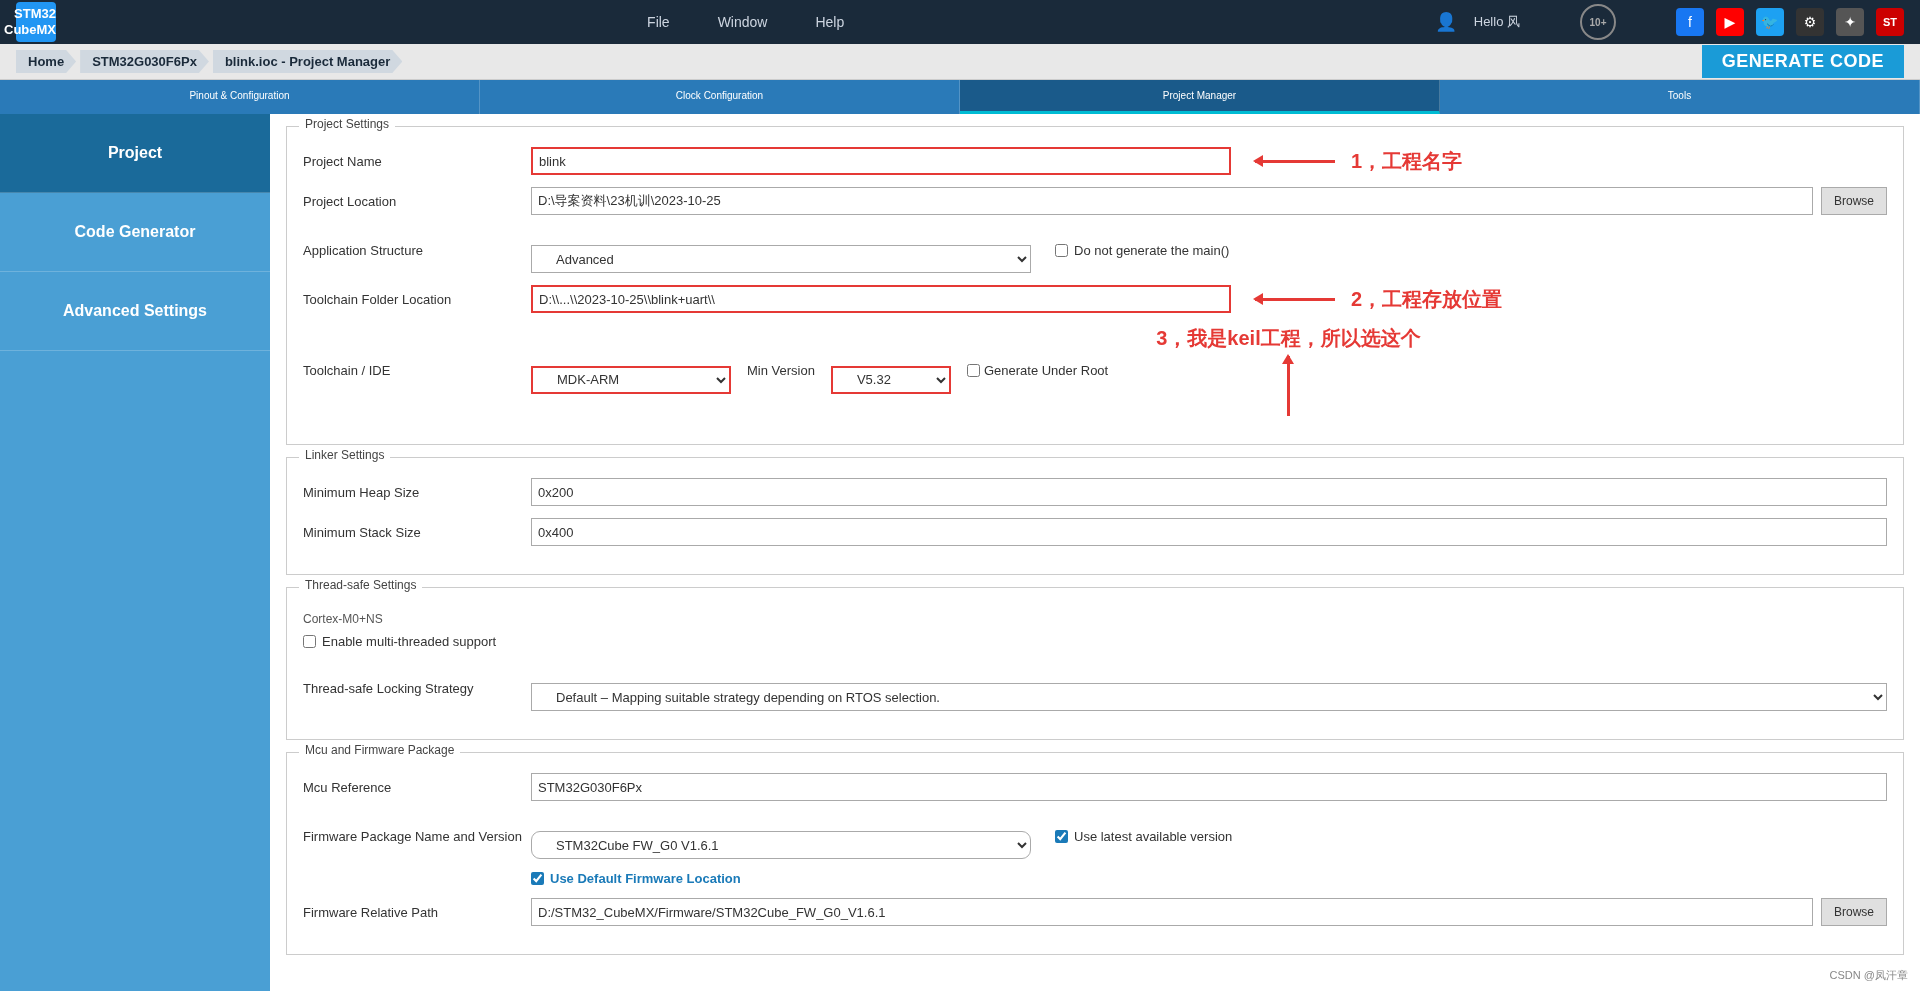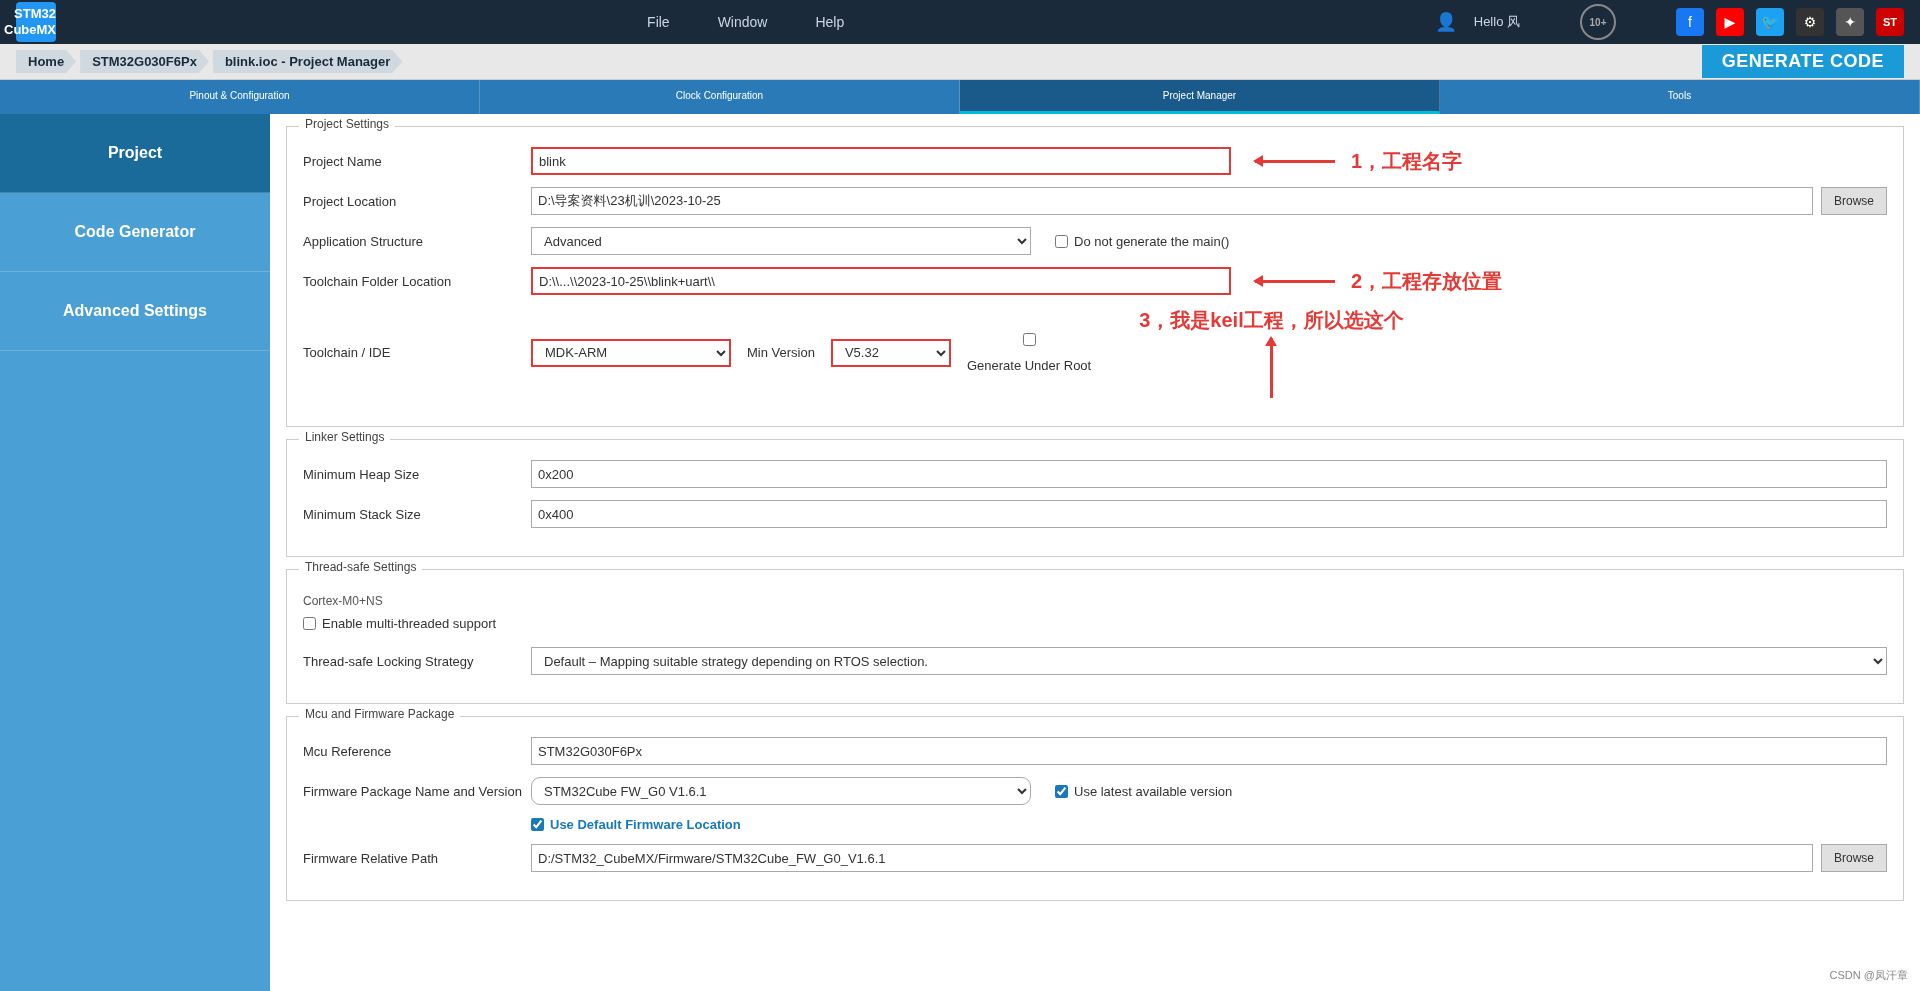--- a/index.html
+++ b/index.html
@@ -170,24 +170,25 @@
       padding: 8px 6px;
       font-size: 13px;
       color: #333;
     }
     .form-input.highlighted {
       border: 2px solid #e53935;
     }
     .form-select {
       height: 28px;
       border: 1px solid #aaa;
-      padding: 0 8px;
+      padding: 0 20px;
       font-size: 13px;
       color: #333;
       background: white;
+      margin-top: 18px;
     }
     .browse-btn {
       height: 28px;
       background: #e0e0e0;
       border: 1px solid #aaa;
       padding: 0 12px;
       cursor: pointer;
       font-size: 12px;
       color: #333;
     }
@@ -212,21 +213,21 @@
       width: 200px;
     }
     .toolchain-row .min-ver-label {
       color: #333;
       white-space: nowrap;
     }
     .toolchain-row .form-select.min-ver {
       width: 120px;
     }
     .toolchain-row .gen-root {
-      display: flex; align-items: center; gap: 12px; flex-direction: column;
+      display: flex; align-items: center; gap: 4px;
     }
 
     
     .subsection-title {
       font-size: 12px;
       color: #555;
       margin-bottom: 8px;
       margin-top: 4px;
     }
 

